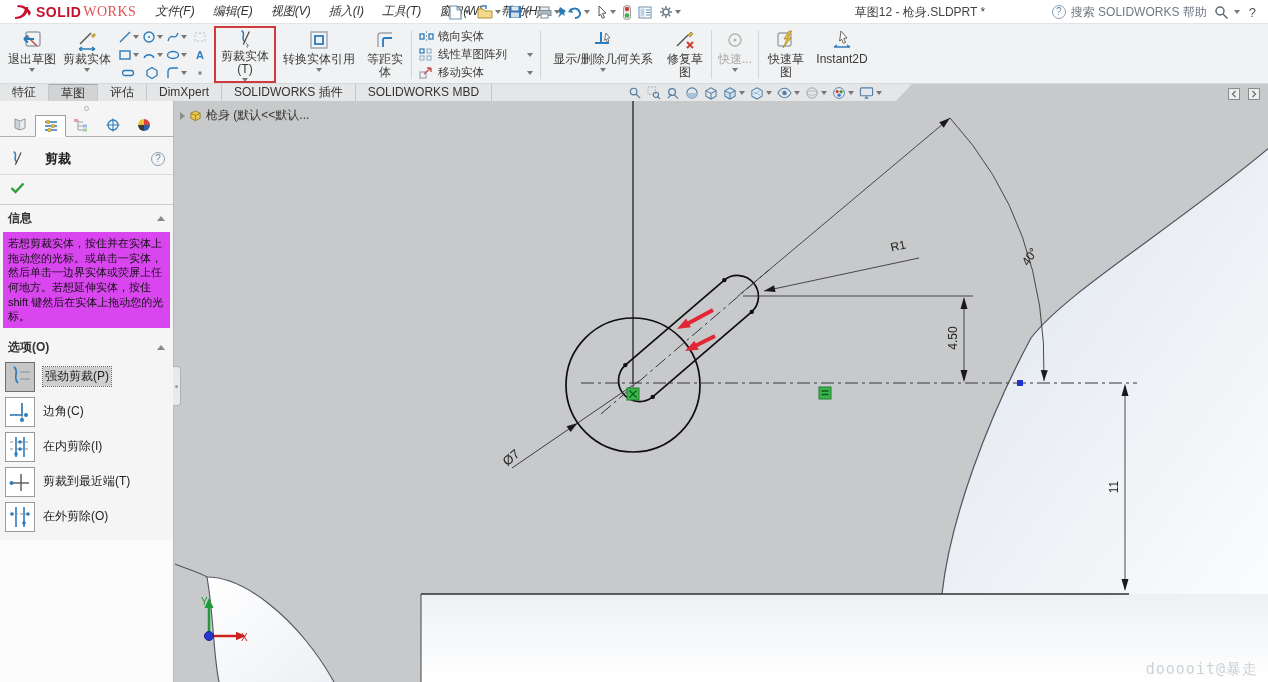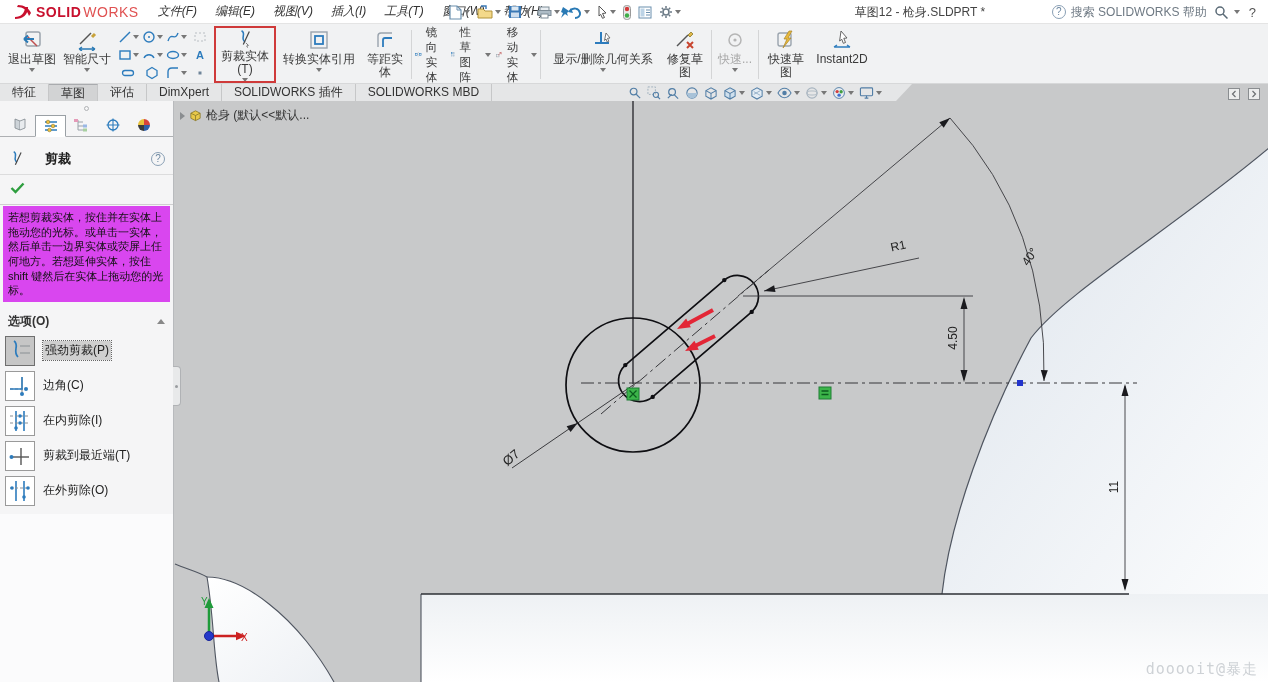--- a/index.html
+++ b/index.html
@@ -4,21 +4,21 @@
 <style>
   * { box-sizing: border-box; margin:0; padding:0; }
   html,body { width:1268px; height:682px; overflow:hidden;
     font-family:"Liberation Sans","DejaVu Sans",sans-serif; background:#fff; }
   .app { position:relative; width:1268px; height:682px; border-bottom:1px solid #b5b7ba; }
 
   
   .menubar { position:relative; height:24px; background:#fff; display:flex; align-items:center; border-bottom:1px solid #e4e4e4;}
   .logo { display:flex; align-items:flex-start; gap:2px; padding:0 10px 0 12px; }
   .logo .solid { color:#c8102e; font-weight:bold; font-size:14px; letter-spacing:0.5px;}
-  .logo .works { color:#e05252; font-size:14px; letter-spacing:0.5px;}
+  .logo .works { color:#e05252; font-size:14px; letter-spacing:0.5px;font-family:Liberation Serif, serif;}
   .menus { display:flex; align-items:flex-end;font-style:italic; }
   .menu-item { font-size:12px; color:#333; padding:3px 9px; cursor:default;}
   .pin { margin-left:6px; }
   .qat { position:absolute; left:447px; top:0; height:24px; display:flex; align-items:center; gap:3px;}
   .qat .qbtn { display:flex; align-items:center; gap:2px; padding:0 2px;}
   .caret { width:0;height:0;border-left:3px solid transparent;border-right:3px solid transparent;border-top:4px solid #777; display:inline-block;}
   .title { position:absolute; left:800px; top:0; width:240px; height:24px; line-height:24px; text-align:center; font-size:12px; color:#444;}
   .searchbox { position:absolute; right:4px; top:0; height:24px; display:flex; align-items:center; gap:5px; padding-right:4px;}
   .help-circ { width:14px;height:14px;border:1px solid #8aa0b5;border-radius:50%;color:#6b86a0;font-size:10px;line-height:12px;text-align:center;}
   .searchbox input { border:none; outline:none; background:transparent; font-size:12px; width:138px; color:#333;}
@@ -28,21 +28,21 @@
   
   .ribbon { height:60px; background:#f1f2f3; border-bottom:1px solid #d7d8d9; display:flex; align-items:stretch; padding:2px 2px 0 4px;}
   .rbtn { position:relative; display:flex; flex-direction:column; align-items:center; justify-content:flex-start; padding:3px 3px 1px; color:#3a3a3a; font-size:12px; line-height:13px; text-align:center;}
   .rbtn .lbl { margin-top:2px; }
   .rbtn .caret { margin-top:2px; }
   .rbtn.disabled { color:#a8a8a8; }
   .vsep { width:1px; background:#d4d5d6; margin:4px 3px; }
   .redbox { position:absolute; inset:0; border:2px solid #cf3a3a; pointer-events:none;}
   .entity-grid { display:grid; grid-template-columns:repeat(4,24px); grid-auto-rows:18px; align-content:center; margin:0 2px;}
   .ecell { display:flex; align-items:center; justify-content:center; gap:1px;}
-  .mcol { display:flex; justify-content:center; gap:1px; margin:0 2px;}
+  .mcol { display:flex; flex-direction:column; justify-content:center; gap:1px; margin:0 2px;}
   .mrow { display:flex; align-items:center; gap:4px; font-size:11.5px; color:#3a3a3a; padding:1px 2px;}
   .mrow .caret { margin-left:auto; }
 
   
   .tabrow { position:relative; height:17px; background:#c8c9ca; }
   .tabstrip { position:absolute; left:0; top:0; width:912px; height:17px; background:#e5e6e7; clip-path:polygon(0 0,100% 0,calc(100% - 16px) 100%,0 100%);}
   .tabs { position:absolute; left:0; top:0; height:17px; display:flex; align-items:stretch;}
   .tab { font-size:12px; color:#333; padding:1px 12px 0; border-right:1px solid #c6c7c8; line-height:15px;}
   .tab.active { background:#d2d3d4; border-top:1px solid #a9abae; }
   .hud { position:absolute; left:628px; top:0; height:17px; display:flex; align-items:center; gap:5px;}
@@ -197,21 +197,21 @@
         </svg>
       <span class="lbl">退出草图</span>
         <span class="caret"></span>
     </div>
     <div class="rbtn" style="width:54px">
       <svg width="22" height="22" viewBox="0 0 22 22">
           <path d="M4,15 L15,4" stroke="#555" stroke-width="1.5"></path>
           <path d="M3,20 H19 M3,20 L6,18 M3,20 L6,22 M19,20 L16,18 M19,20 L16,22" stroke="#2a7ab5" stroke-width="1.4" fill="none"></path>
           <path d="M16,8 l3,-3" stroke="#c8a23a" stroke-width="3"></path>
         </svg>
-      <span class="lbl">智能尺寸</span>
+      <span class="lbl">剪裁实体</span>
         <span class="caret"></span>
     </div>
     <div class="entity-grid">
       <span class="ecell">
           <svg width="14" height="14" viewBox="0 0 14 14">
             <path d="M2,12 L12,2" stroke="#2d7cbd" stroke-width="1.5"></path>
           </svg>
           <span class="caret"></span>
         </span>
       <span class="ecell">
@@ -520,20 +520,24 @@
             <path d="M16,3 L9,18" stroke="#444" stroke-width="1.4"></path>
           </svg>
         <span class="t">剪裁</span>
         <span class="help-circ">?</span>
       </div>
       <div class="hr1"></div>
       <div class="checkrow">
         <svg width="15" height="12" viewBox="0 0 15 12">
             <path d="M1.5,6 L5.5,10 L13.5,1.5" fill="none" stroke="#2e9e3f" stroke-width="2.4"></path>
           </svg>
+      </div>
+      <div class="sec-head">
+        <span>信息</span>
+        <span class="chev-up"></span>
       </div>
       <div class="infobox">若想剪裁实体，按住并在实体上拖动您的光标。或单击一实体，然后单击一边界实体或荧屏上任何地方。若想延伸实体，按住 shift 键然后在实体上拖动您的光标。</div>
       <div class="sec-head">
         <span>选项(O)</span>
         <span class="chev-up"></span>
       </div>
       <div class="opts">
         <div class="optrow selected">
           <span class="optic">
               <svg width="26" height="26" viewBox="0 0 26 26">

